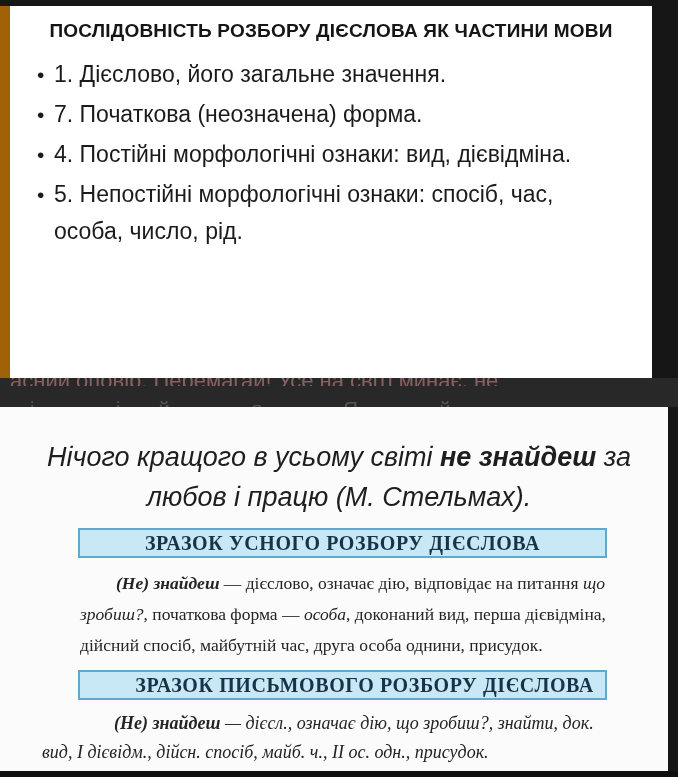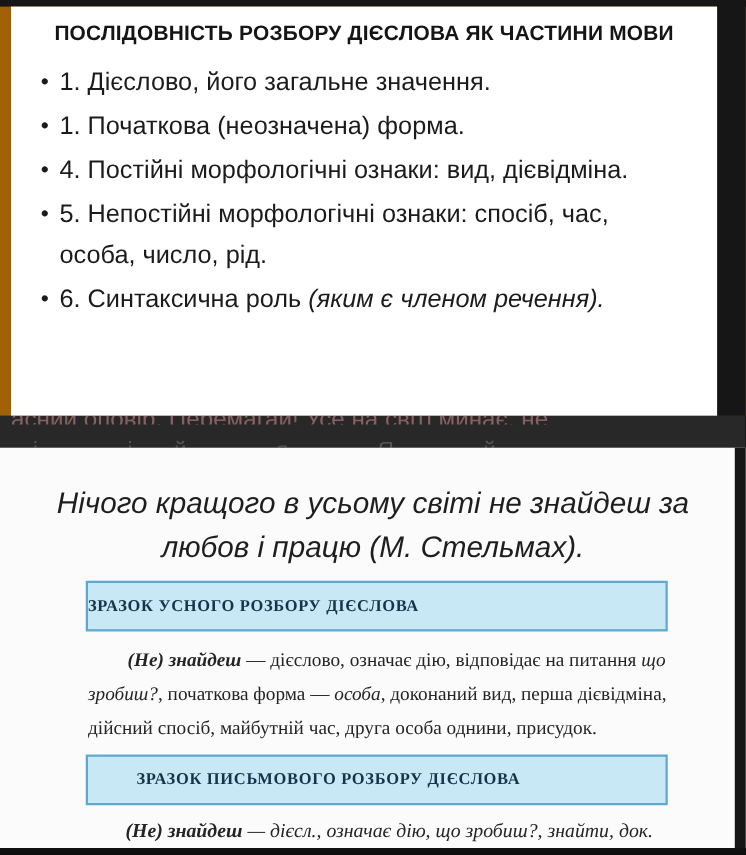--- a/index.html
+++ b/index.html
@@ -34,26 +34,26 @@
   .clip-bottom{
     position:absolute;left:30px;top:21px;width:630px;height:8px;overflow:hidden;
     font-size:20px;line-height:20px;color:#9a9a9a;opacity:.4;white-space:nowrap;letter-spacing:38px;
   }
   
   .slide2{position:absolute;left:0;top:407px;width:678px;height:364px;background:#fbfbfb;}
   .quote{
     margin:30px auto 0 auto;width:600px;text-align:center;
     font-style:italic;font-size:27px;line-height:40px;color:#1e1e1e;
   }
-  .quote b{font-weight:normal;}
+  .quote b{font-weight:bold;}
   .bluebox{
-    box-sizing:border-box;width:529px;margin:0 0 0 78px;height:46px;
+    box-sizing:border-box;width:529px;margin:0 0 0 78px;height:30px;
     background:#c9e8f6;border:2px solid #5fa9cf;
-    display:flex;align-items:center;
-    font-family:"Liberation Serif",serif;font-weight:bold;font-size:15px;
+    display:flex;align-items:center;justify-content:center;
+    font-family:"Liberation Serif",serif;font-weight:bold;font-size:20px;
     color:#16334a;letter-spacing:.6px;white-space:nowrap;
   }
   .bluebox.first{margin-top:11px;}
   .bluebox.second{margin-top:9px;padding-left:44px;}
   .sample{
     font-family:"Liberation Serif",serif;color:#242424;
   }
   .sample-oral{
     margin:10px 66px 0 80px;font-size:17.5px;line-height:31px;text-indent:36px;
   }
@@ -74,24 +74,23 @@
 
 <div class="stage">
 
   <div class="bar-top"></div>
 
   <div class="slide1">
     <div class="slide1-paper">
       <div class="slide1-title">ПОСЛІДОВНІСТЬ РОЗБОРУ ДІЄСЛОВА ЯК ЧАСТИНИ МОВИ</div>
       <ul class="steps">
         <li><span>1. Дієслово, його загальне значення.</span></li>
-        <li><span>1. Початкова (неозначена) форма.</span></li>
+        <li><span>7. Початкова (неозначена) форма.</span></li>
         <li><span>4. Постійні морфологічні ознаки: вид, дієвідміна.</span></li>
         <li><span>5. Непостійні морфологічні ознаки: спосіб, час, особа, число, рід.</span></li>
-        <li><span>6. Синтаксична роль </span><span class="it">(яким є членом речення).</span></li>
       </ul>
     </div>
   </div>
 
   <div class="divider">
     <div class="clip-top">асний оповір. Перемагай! Усе на світі минає, не</div>
     <div class="clip-bottom">і ій я Я й</div>
   </div>
 
   <div class="slide2">

